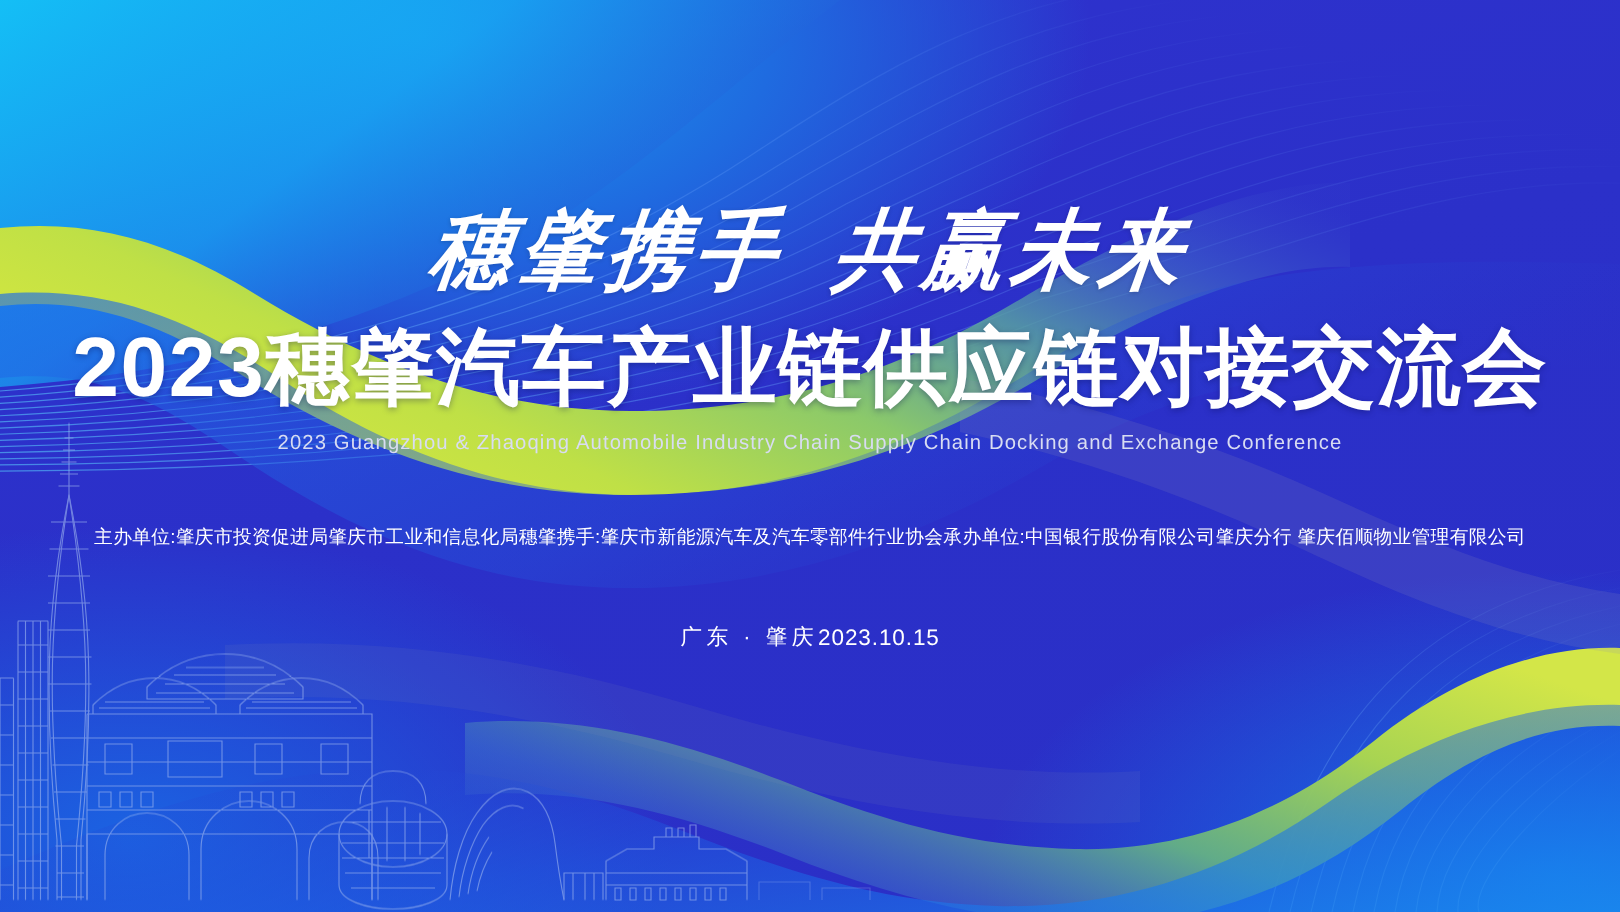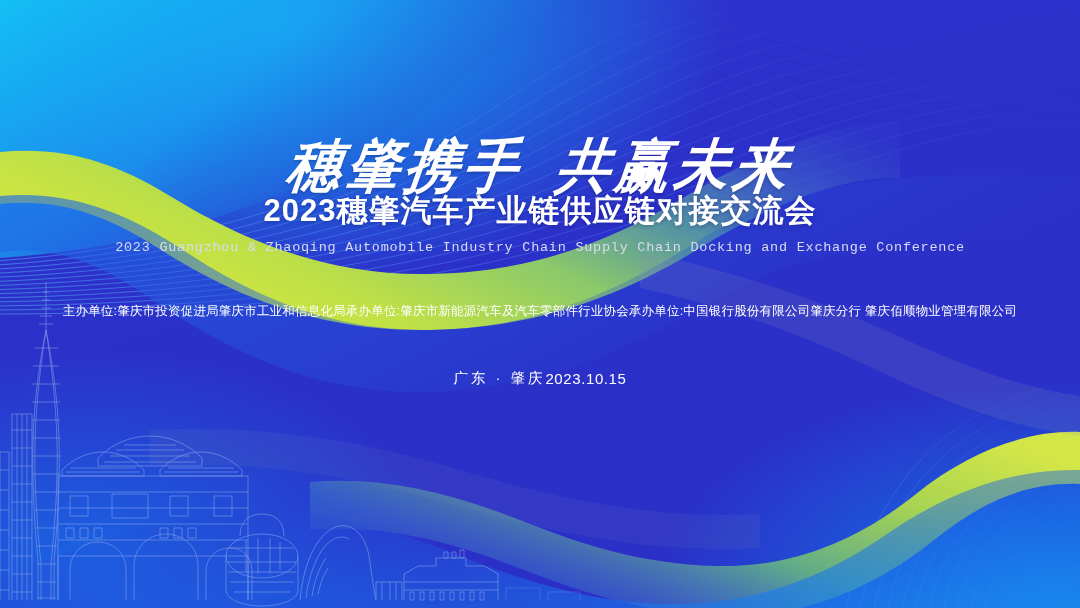--- a/index.html
+++ b/index.html
@@ -53,37 +53,37 @@
     font-style: italic;
     color: #ffffff;
     letter-spacing: 5px;
     white-space: nowrap;
     text-shadow: 0 1px 3px rgba(0,0,0,0.18);
     transform: skewX(-7deg) scaleY(1.08);
   }
   .calligraphy .gap { display: inline-block; width: 34px; }
 
   .main-title {
-    font-size: 31px;
+    margin-top: 22px;
+    font-size: 56px;
     font-weight: 700;
     color: #ffffff;
     letter-spacing: 1px;
     white-space: nowrap;
     line-height: 1;
     text-shadow: 0 1px 4px rgba(10,12,80,0.35);
   }
 
   .sub-title {
     margin-top: 14px;
     font-size: 13.5px;
     font-weight: 400;
     color: #d8dcf2;
     letter-spacing: 0.75px;
     white-space: nowrap;
-    font-family: Liberation Mono, monospace;
   }
 
   .org-block {
     margin-top: 48px;
     display: flex;
     flex-direction: row;
     align-items: flex-start;
     font-size: 12.5px;
     line-height: 1.42;
     color: #ffffff;
@@ -332,21 +332,21 @@
     <div class="calligraphy">
       <span>穗肇携手</span><span class="gap"></span><span>共赢未来</span>
     </div>
 
     <div class="main-title">2023穗肇汽车产业链供应链对接交流会</div>
 
     <div class="sub-title">2023 Guangzhou &amp; Zhaoqing Automobile Industry Chain Supply Chain Docking and Exchange Conference</div>
 
     <div class="org-block">
       <div>主办单位:肇庆市投资促进局肇庆市工业和信息化局</div>
-      <div>承办单位:肇庆市新能源汽车及汽车零部件行业协会</div>
+      <div>穗肇携手:肇庆市新能源汽车及汽车零部件行业协会</div>
       <div>承办单位:中国银行股份有限公司肇庆分行 肇庆佰顺物业管理有限公司</div>
     </div>
 
     <div class="footer-block">
       <div class="footer-place">广东 · 肇庆</div>
       <div class="footer-date">2023.10.15</div>
     </div>
 
   </div>
 </div>

